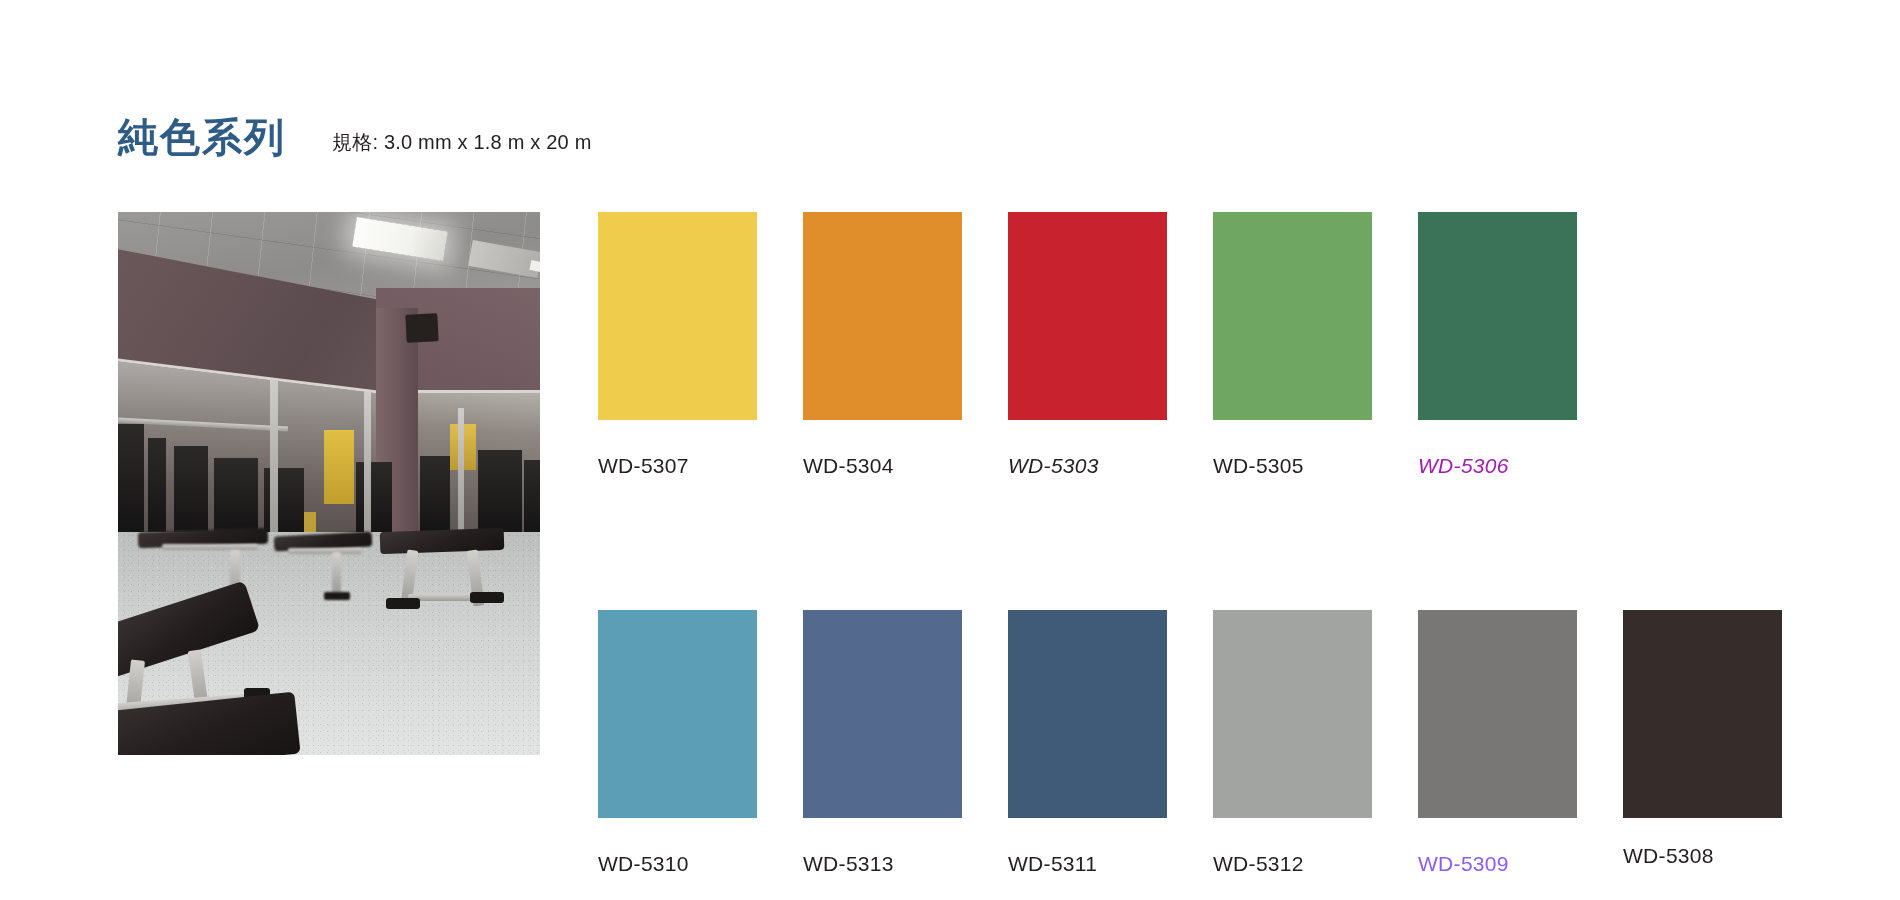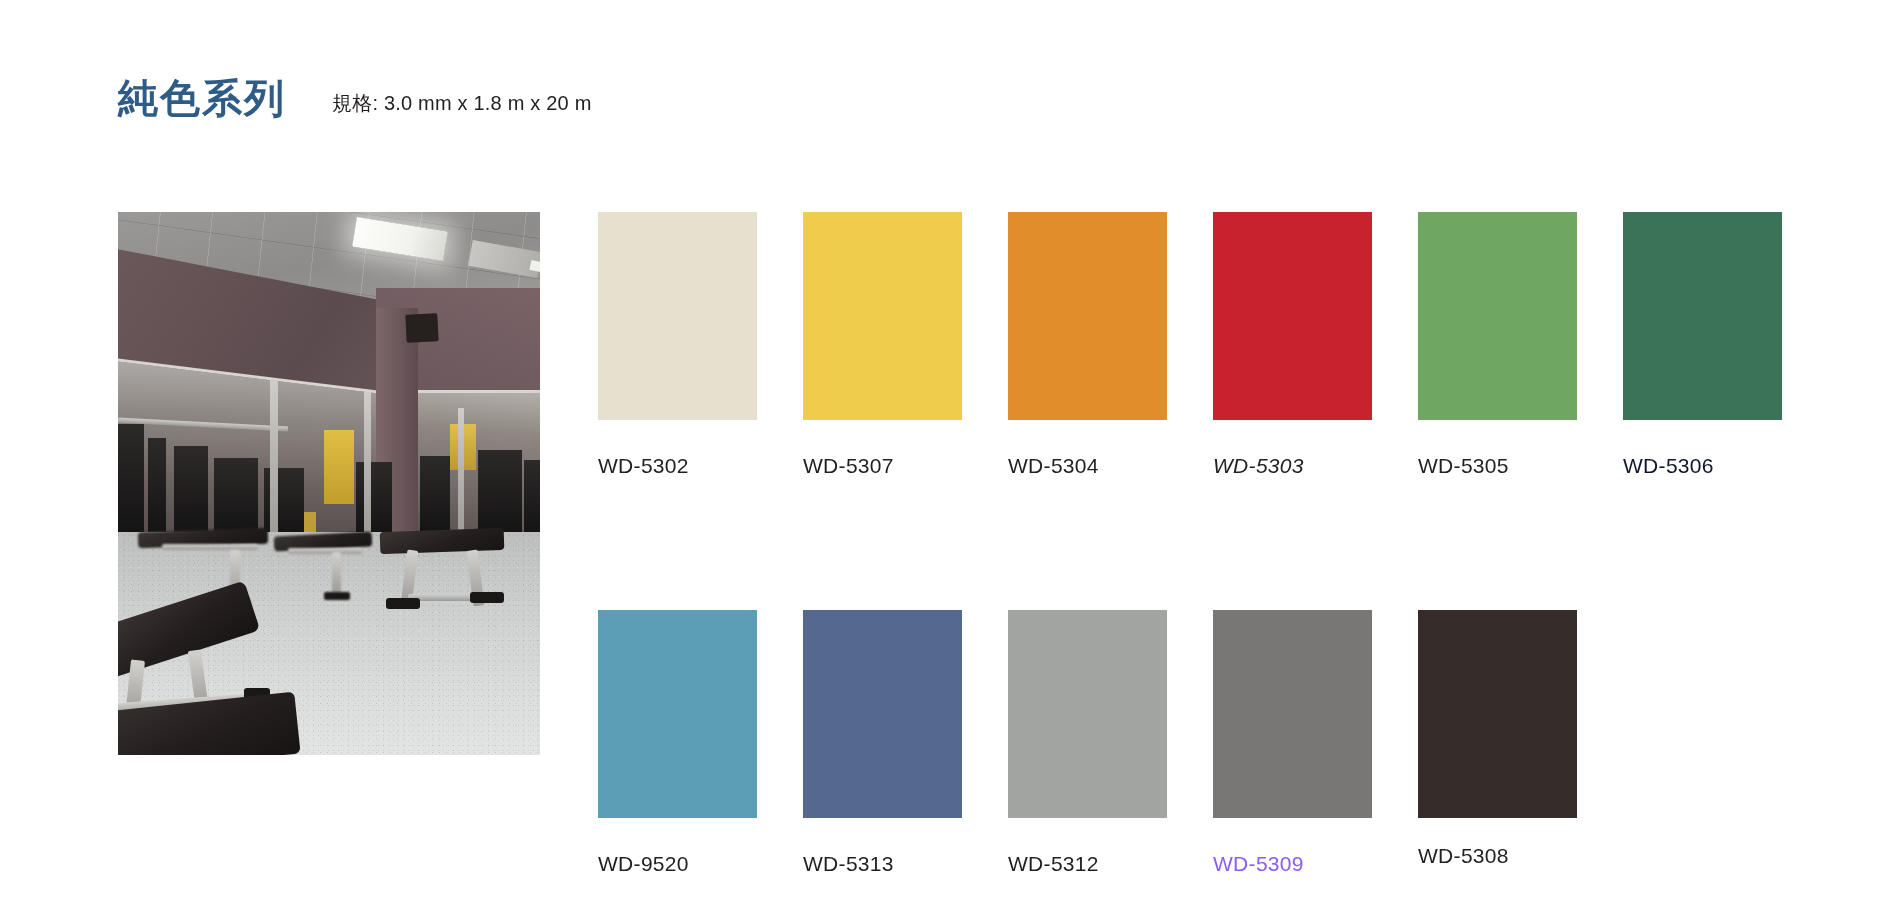--- a/index.html
+++ b/index.html
@@ -28,20 +28,21 @@
     align-items: baseline;
   }
 
   .series-title {
     font-size: 40px;
     font-weight: bold;
     color: #2E5C86;
     letter-spacing: 2px;
     line-height: 1;
     white-space: nowrap;
+    margin-top: 39px;
   }
 
   .spec-text {
     margin-left: 46px;
     font-size: 20px;
     font-weight: normal;
     color: #231F20;
     letter-spacing: 0.2px;
     white-space: nowrap;
     position: relative;
@@ -305,55 +306,55 @@
       <div class="bench-foot" style="left:126px; top:476px; width:26px;  height:18px; border-radius:3px;"></div>
       <div class="bench-pad" style="left:-60px; top:492px; width:240px; height:62px; transform:rotate(-6deg); border-radius:6px;"></div>
 
     </div>
   </div>
 
   <div class="grid">
 
     <div class="row row-1">
       <div class="cell">
-        <div class="chip" style="background: rgb(231, 224, 207);"></div>
-        <div class="chip-label" style="color: rgb(35, 31, 32);">WD-5302</div>
-      </div>
-      <div class="cell">
         <div class="chip" style="background: rgb(240, 204, 76);"></div>
         <div class="chip-label" style="color: rgb(35, 31, 32);">WD-5307</div>
       </div>
       <div class="cell">
         <div class="chip" style="background: rgb(223, 142, 43);"></div>
         <div class="chip-label" style="color: rgb(35, 31, 32);">WD-5304</div>
       </div>
       <div class="cell">
         <div class="chip" style="background: rgb(201, 34, 47);"></div>
         <div class="chip-label" style="color: rgb(35, 31, 32); font-style: italic;">WD-5303</div>
       </div>
       <div class="cell">
         <div class="chip" style="background: rgb(111, 167, 98);"></div>
         <div class="chip-label" style="color: rgb(35, 31, 32);">WD-5305</div>
       </div>
       <div class="cell">
         <div class="chip" style="background: rgb(59, 115, 89);"></div>
-        <div class="chip-label" style="color: #0f172a;">WD-5306</div>
+        <div class="chip-label" style="color: #a21caf; font-style: italic;">WD-5306</div>
       </div>
     </div>
 
     <div class="row row-2">
       <div class="cell">
         <div class="chip" style="background: rgb(92, 158, 181);"></div>
-        <div class="chip-label" style="color: rgb(35, 31, 32);">WD-9520</div>
+        <div class="chip-label" style="color: rgb(35, 31, 32);">WD-5310</div>
       </div>
       <div class="cell">
         <div class="chip" style="background: rgb(83, 105, 142);"></div>
         <div class="chip-label" style="color: rgb(35, 31, 32);">WD-5313</div>
       </div>
       <div class="cell">
+        <div class="chip" style="background: rgb(63, 91, 119);"></div>
+        <div class="chip-label" style="color: rgb(35, 31, 32);">WD-5311</div>
+      </div>
+      <div class="cell">
         <div class="chip" style="background: rgb(162, 164, 161);"></div>
         <div class="chip-label" style="color: rgb(35, 31, 32);">WD-5312</div>
       </div>
       <div class="cell">
         <div class="chip" style="background: rgb(120, 119, 117);"></div>
         <div class="chip-label" style="color: #8b5cf6;">WD-5309</div>
       </div>
       <div class="cell">
         <div class="chip" style="background: rgb(54, 44, 42);"></div>
         <div class="chip-label" style="color: rgb(35, 31, 32); margin-top: 26px;">WD-5308</div>

